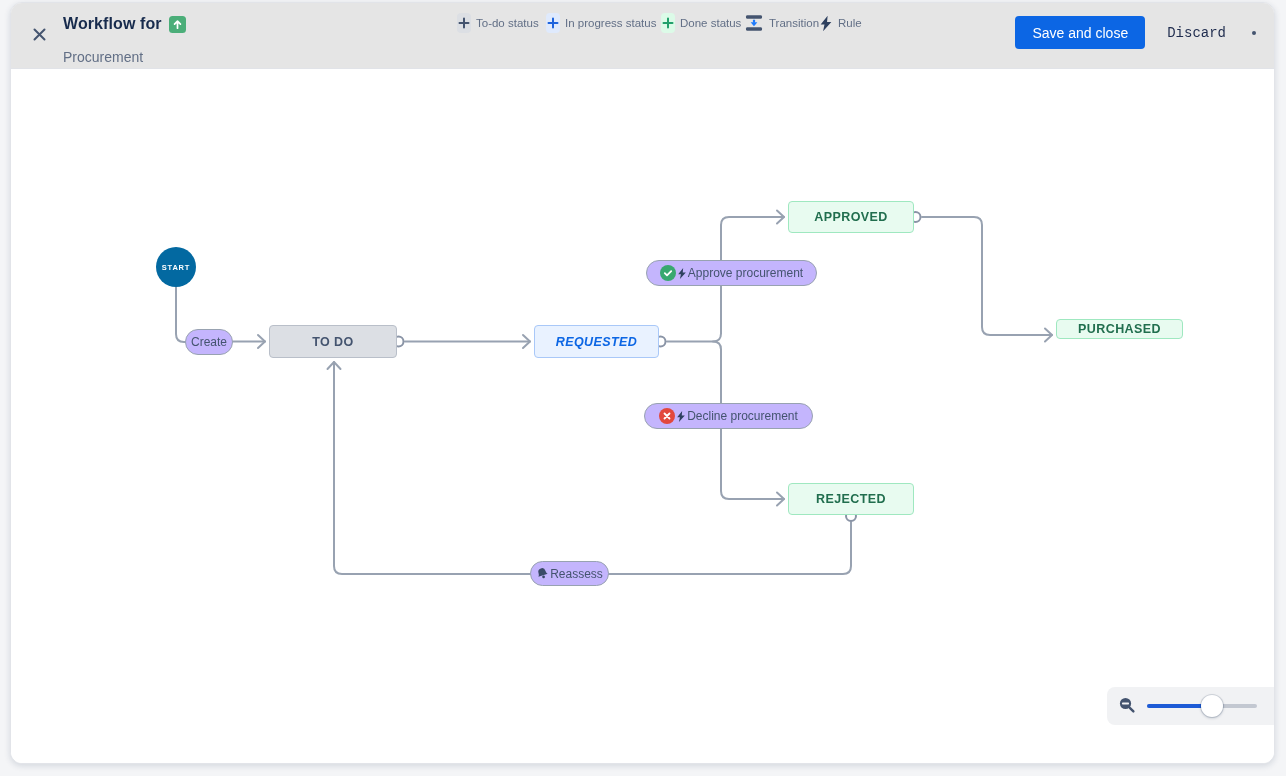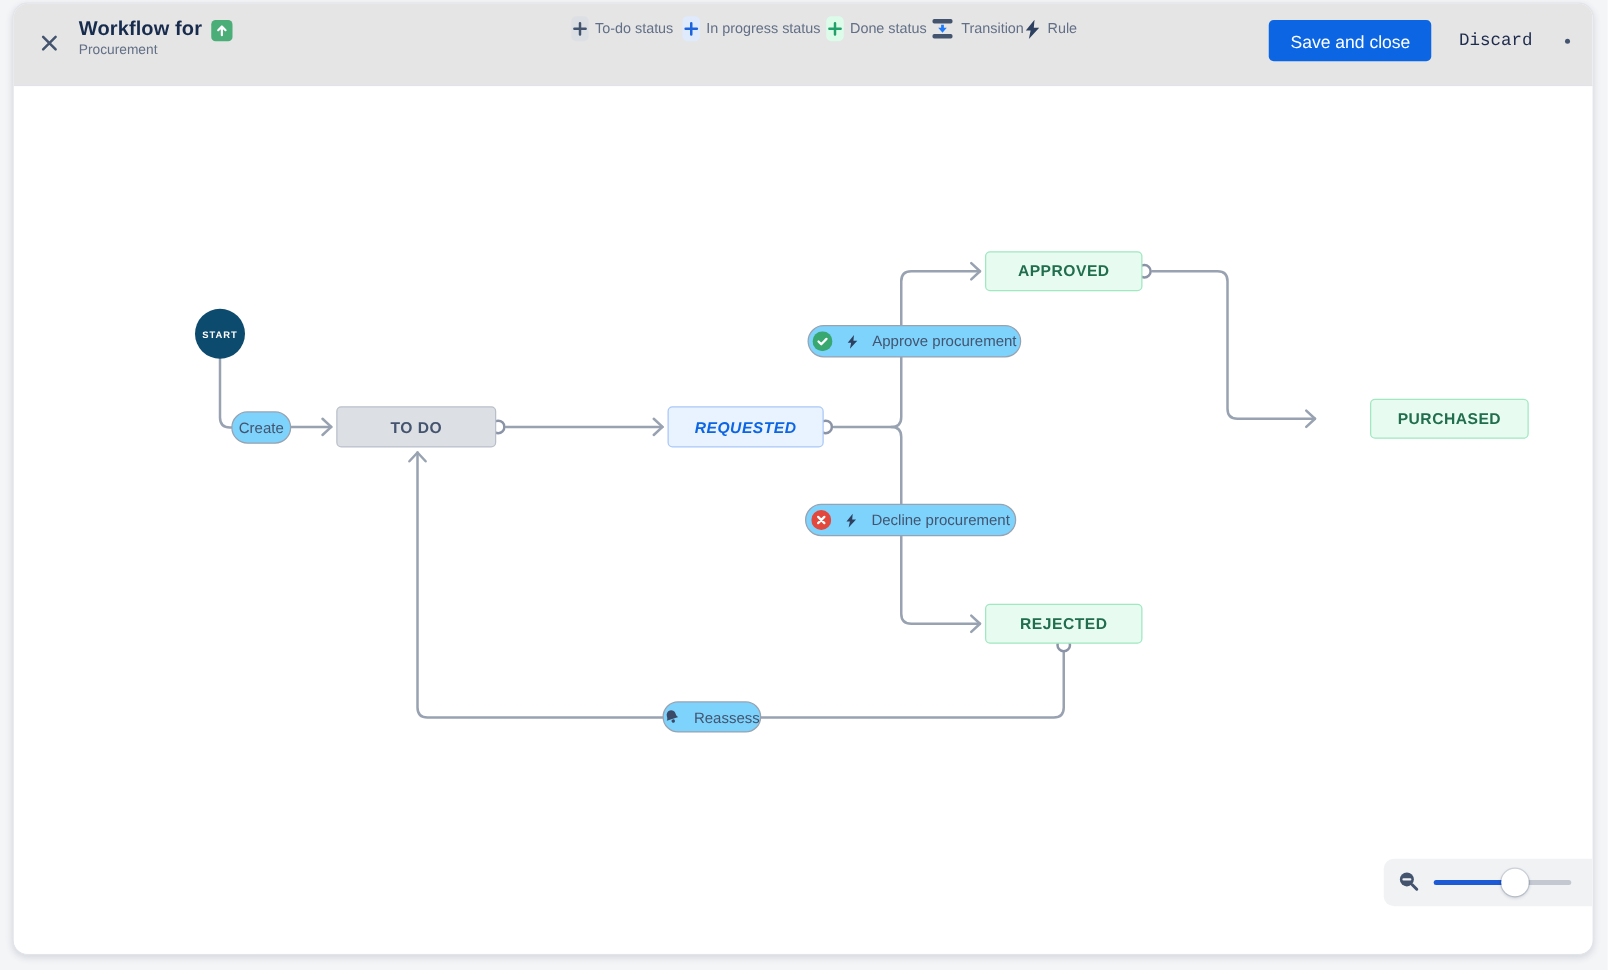--- a/index.html
+++ b/index.html
@@ -12,21 +12,21 @@
   
   .header { position:relative; height:66px; border-bottom:1px solid #e1e3e8; background:#e5e5e5; }
   .close-btn { position:absolute; left:16px; top:21px; width:24px; height:24px; border:none;
                background:transparent; cursor:pointer; color:#44546f; display:flex;
                align-items:center; justify-content:center; }
   .title-block { position:absolute; left:52px; top:12px; }
   .title-row { display:flex; align-items:center; gap:7px; }
   .title { font-size:16px; font-weight:700; color:#172b4d; letter-spacing:.1px; }
   .issue-icon { width:17px; height:17px; border-radius:3.5px; background:#4bae79;
                 display:inline-flex; align-items:center; justify-content:center; }
-  .subtitle { font-size:11px; color:#626f86; margin-top:1px; }
+  .subtitle { font-size:14px; color:#626f86; margin-top:16px; }
 
   .toolbar { position:absolute; left:446px; top:10px; display:flex; gap:13px; }
   .tool { display:flex; flex-direction:row; align-items:center; gap:5px; cursor:pointer; }
   .tool-icon { width:20px; height:20px; border-radius:4px; display:flex;
                align-items:center; justify-content:center; }
   .tool-icon.todo { background:#dcdfe4; }
   .tool-icon.inprogress { background:#dfeafd; }
   .tool-icon.done { background:#dcfbe8; }
   .tool-icon.plain { background:transparent; }
   .tool-label { font-size:11.5px; color:#626f86; white-space:nowrap; }
@@ -46,26 +46,26 @@
   .wires { position:absolute; inset:0; }
 
   .node { position:absolute; display:flex; align-items:center; justify-content:center;
           border-radius:4px; font-size:12.5px; font-weight:700; letter-spacing:.4px;
           cursor:pointer; }
   .node.cat-todo { background:#dcdfe4; border:1px solid #b9bfc9; color:#44546f; }
   .node.cat-inprogress { background:#e9f2ff; border:1px solid #a9c8f8; color:#0c66e4; }
   .node.cat-done { background:#e8fbf0; border:1px solid #9fe8c0; color:#216e4e; }
 
   .start-node { position:absolute; left:145px; top:178px; width:40px; height:40px;
-                border-radius:50%; background:#0c4a6e; color:#fff; display:flex;
+                border-radius:50%; background:#0369a1; color:#fff; display:flex;
                 align-items:center; justify-content:center; font-size:7.5px; font-weight:700;
                 letter-spacing:.8px; cursor:pointer; }
 
-  .pill { position:absolute; background:#7dd3fc; border:1.5px solid #98a2b1; border-radius:14px;
-          display:flex; align-items:center; justify-content:center; gap:11px;
+  .pill { position:absolute; background:#c4b5fd; border:1.5px solid #98a2b1; border-radius:14px;
+          display:flex; align-items:center; justify-content:center; gap:1px;
           font-size:12px; color:#44546f; cursor:pointer; white-space:nowrap; }
 
   
   .zoom-panel { position:absolute; left:1096px; top:618px; width:167px; height:38px;
                 background:#f1f2f4; border-radius:8px 0 0 8px; display:flex; align-items:center; }
   .zoom-out-btn { border:none; background:transparent; margin-left:10px; cursor:pointer;
                   display:flex; align-items:center; }
   .slider { position:relative; margin-left:10px; width:112px; height:22px; cursor:pointer; }
   .slider-track { position:absolute; left:0; top:9px; width:110px; height:4px;
                   background:#c3c8d1; border-radius:2px; }
@@ -196,21 +196,21 @@
     </div>
     <div class="node cat-inprogress" style="left:523px; top:256px; width:125px; height:33px;font-style:italic;">
       <span>REQUESTED</span>
     </div>
     <div class="node cat-done" style="left:777px; top:132px; width:126px; height:32px;">
       <span>APPROVED</span>
     </div>
     <div class="node cat-done" style="left:777px; top:414px; width:126px; height:32px;">
       <span>REJECTED</span>
     </div>
-    <div class="node cat-done" style="left:1085px; top:250px; width:127px; height:32px;">
+    <div class="node cat-done" style="left:1045px; top:250px; width:127px; height:20px;">
       <span>PURCHASED</span>
     </div>
 
     <div class="pill" style="left:174px; top:259.5px; width:48px; height:26px;">
       <span>Create</span>
     </div>
 
     <div class="pill" style="left:635px; top:191px; width:171px; height:26px;">
       <span style="display:flex;">
         <svg width="16" height="16" viewBox="0 0 16 16">

